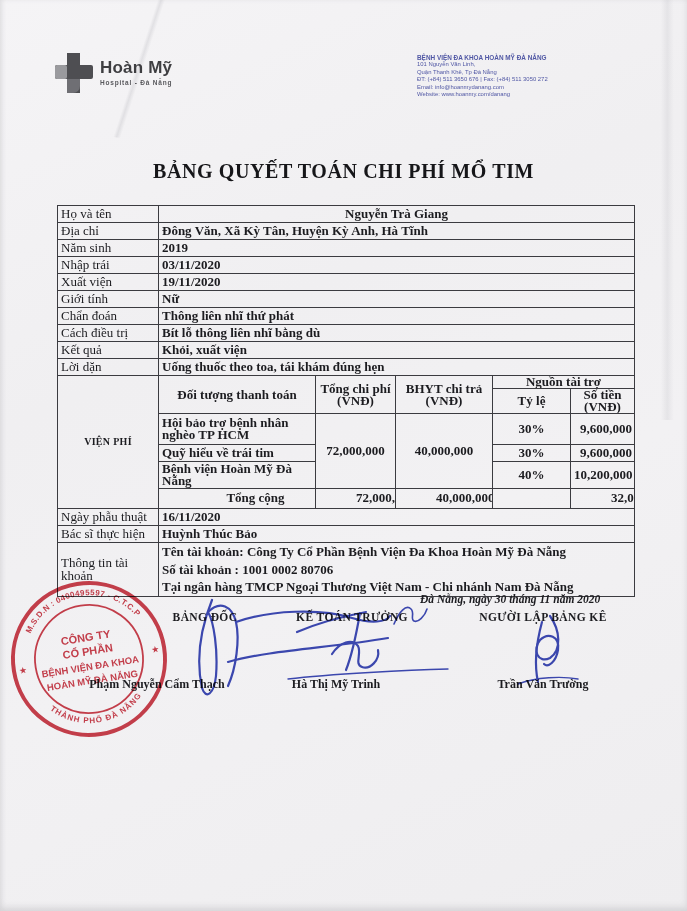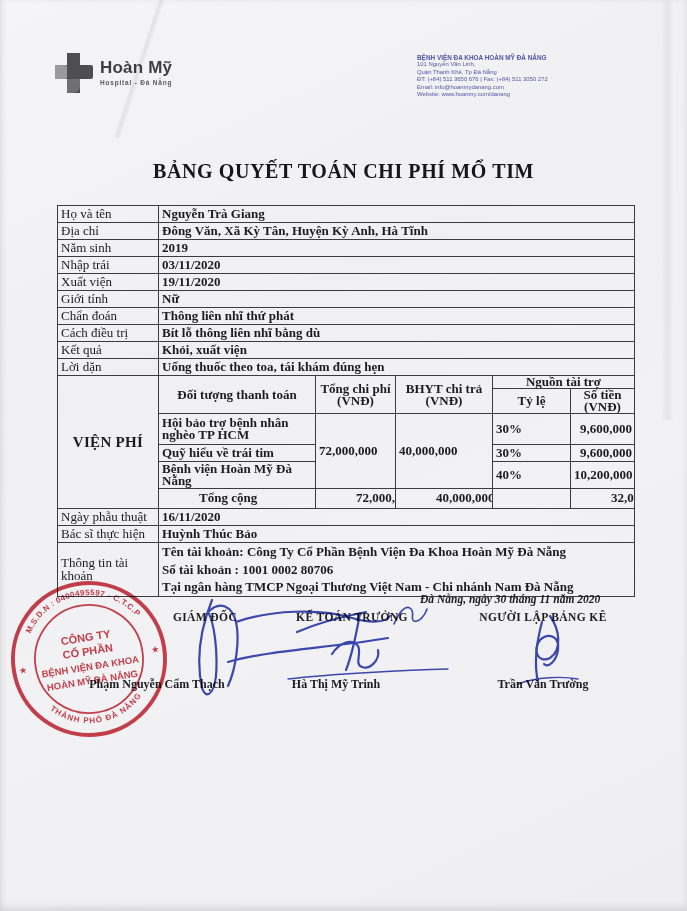--- a/index.html
+++ b/index.html
@@ -30,24 +30,24 @@
   .title{position:absolute;left:0;top:160px;width:100%;text-align:center;
     font-size:20px;font-weight:bold;letter-spacing:.6px;color:#161619;}
 
   
   .tbl-wrap{position:absolute;left:57px;top:205px;}
   table{border-collapse:collapse;table-layout:fixed;width:577px;}
   td{border:1px solid #3b3b40;padding:0 3px;font-size:13px;vertical-align:middle;
      overflow:hidden;line-height:12.5px;}
   td.lbl{font-weight:normal;}
   td.val{font-weight:600;}
-  .center{}
+  .center{text-align:center;}
   .right{text-align:right;padding-right:2px;}
   .bold{font-weight:bold;}
-  .section{font-weight:bold;text-align:center;font-size:15px;letter-spacing:.3px;}
+  .section{font-weight:bold;text-align:center;font-size:10px;letter-spacing:.3px;}
   .hd{font-weight:bold;text-align:center;line-height:12px;}
   tr.h17 td{height:16px;}
   tr.ha td{height:12px;}
   tr.hb td{height:20px;}
   tr.r1 td{height:30px;}
   tr.r2 td{height:16px;margin-left:24px;}
   tr.r3 td{height:26px;}
   tr.rt td{height:19px;padding-left:40px;}
   tr.acct td{height:53px;}
   .acct-line{line-height:17.5px;font-weight:600;}
@@ -198,21 +198,21 @@
           <div class="acct-line">Số tài khoản : 1001 0002 80706</div>
           <div class="acct-line">Tại ngân hàng TMCP Ngoại Thương Việt Nam - Chi nhánh Nam Đà Nẵng</div>
         </td>
       </tr>
     </tbody>
   </table>
   </div>
 
   <div class="dateline">Đà Nẵng, ngày 30 tháng 11 năm 2020</div>
 
-  <div class="sig-title st0">GIÁM ĐỐC</div>
+  <div class="sig-title st0">BẢNG ĐỐC</div>
   <div class="sig-title st1">KẾ TOÁN TRƯỞNG</div>
   <div class="sig-title st2">NGƯỜI LẬP BẢNG KÊ</div>
 
   <div class="sig-name sn0">Phạm Nguyễn Cẩm Thạch</div>
   <div class="sig-name sn1">Hà Thị Mỹ Trinh</div>
   <div class="sig-name sn2">Trần Văn Trường</div>
 
   <svg class="stamp" viewBox="0 0 170 170">
     <defs>
       <path id="arcTop" d="M 24.9 63.1 A 64 64 0 0 1 145.1 63.1"></path>

